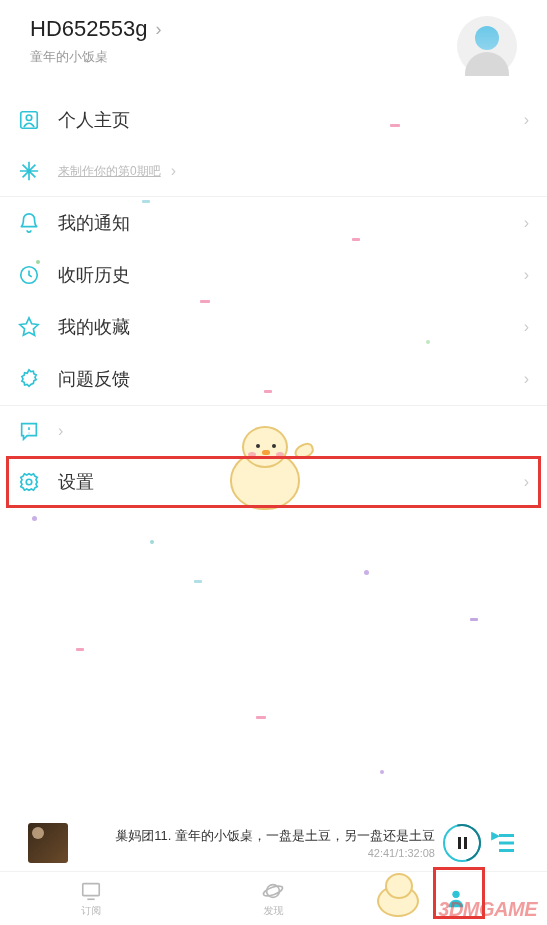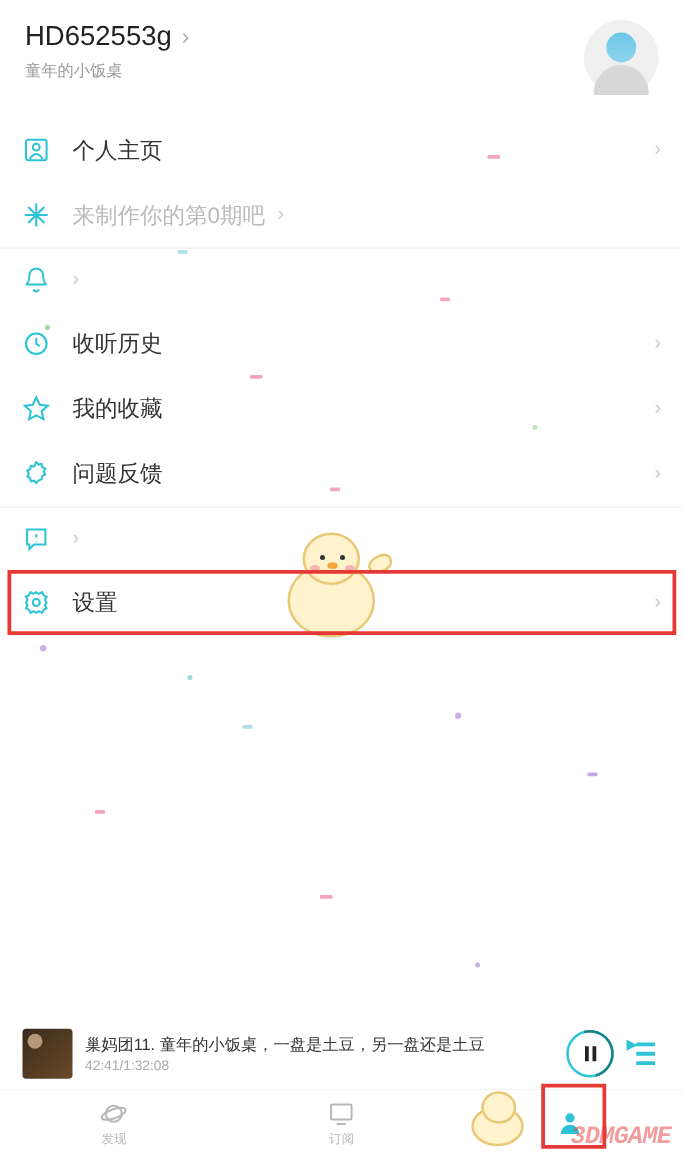--- a/index.html
+++ b/index.html
@@ -1,67 +1,67 @@
 <!DOCTYPE html>
 <html><head>
 <meta charset="utf-8">
 <style>
 *{margin:0;padding:0;box-sizing:border-box;font-family:-apple-system,BlinkMacSystemFont,"PingFang SC","Microsoft YaHei",sans-serif;}
 body{width:547px;height:925px;background:#fff;position:relative;overflow:hidden;}
-.header{padding:16px 20px 10px;display:flex;align-items:flex-start;}
+.header{padding:16px 30px 10px;display:flex;align-items:flex-start;}
 .header-left{flex:1;}
 .username-row{display:flex;align-items:center;gap:8px;}
 .username{font-size:22px;font-weight:400;color:#222;}
 .chev-r{color:#aaa;font-size:18px;}
 .signature{font-size:13px;color:#999;margin-top:6px;}
 .avatar{width:60px;height:60px;border-radius:50%;background:#f0f0f0;position:relative;margin-left:10px;}
 .avatar-head{position:absolute;width:24px;height:24px;border-radius:50%;background:linear-gradient(to bottom,#6ac8e8,#8fd4ee);top:10px;left:50%;transform:translateX(-50%);}
 .avatar-body{position:absolute;width:44px;height:24px;border-radius:22px 22px 0 0;background:#d8d8d8;bottom:0;left:50%;transform:translateX(-50%);}
 .menu{margin-top:8px;}
 .item{display:flex;align-items:center;padding:14px 18px;position:relative;min-height:50px;}
 .sep{border-top:1px solid #f0f0f0;margin:0 0;}
 .icon{width:22px;height:22px;margin-right:18px;color:#2ec3d6;flex-shrink:0;}
 .icon svg{width:100%;height:100%;display:block;}
 .label{font-size:18px;color:#333;flex:1;}
-.sub{font-size:18px;color:#bbb;margin-right:10px;}
+.sub{font-size:12px;color:#bbb;margin-right:10px;text-decoration:underline;}
 .arrow{color:#ccc;font-size:16px;}
 .hl{position:absolute;border:3px solid #e53935;left:6px;right:6px;top:456px;height:52px;pointer-events:none;}
 .hl2{position:absolute;border:3px solid #e53935;width:52px;height:52px;bottom:6px;right:62px;pointer-events:none;}
 .mascot{position:absolute;left:220px;top:420px;width:90px;height:90px;pointer-events:none;}
 .mascot-body{position:absolute;width:70px;height:60px;background:#fef3cc;border:2px solid #e8c876;border-radius:50% 50% 48% 48%;bottom:0;left:10px;}
 .mascot-head{position:absolute;width:46px;height:42px;background:#fef3cc;border:2px solid #e8c876;border-radius:50%;top:6px;left:22px;}
 .mascot-eye{position:absolute;width:4px;height:4px;background:#333;border-radius:50%;top:16px;}
 .mascot-eye.e1{left:12px;}.mascot-eye.e2{left:28px;}
 .mascot-beak{position:absolute;width:8px;height:5px;background:#f4a23a;border-radius:3px;top:22px;left:18px;}
 .mascot-blush{position:absolute;width:8px;height:5px;background:#f7b2b2;border-radius:50%;top:24px;}
 .mascot-blush.b1{left:4px;}.mascot-blush.b2{left:32px;}
 .mascot-arm{position:absolute;width:20px;height:14px;background:#fef3cc;border:2px solid #e8c876;border-radius:60% 40% 50% 50%;top:24px;right:-4px;transform:rotate(-20deg);}
 .mini-mascot{position:absolute;bottom:8px;right:120px;width:56px;height:44px;pointer-events:none;}
 .mini-mascot .mb{position:absolute;width:42px;height:32px;background:#fef3cc;border:2px solid #e8c876;border-radius:50%;bottom:0;left:6px;}
 .mini-mascot .mh{position:absolute;width:28px;height:26px;background:#fef3cc;border:2px solid #e8c876;border-radius:50%;top:0;left:14px;}
 .confetti{position:absolute;pointer-events:none;}
 .cf{position:absolute;border-radius:1px;}
-.player{position:absolute;bottom:54px;left:0;right:0;height:56px;background:#fff;display:flex;align-items:center;padding:7px 18px;}
+.player{position:absolute;bottom:54px;left:0;right:0;height:56px;background:#fff;display:flex;align-items:center;padding:7px 28px;text-align:right;}
 .cover{width:40px;height:40px;background:linear-gradient(135deg,#3a2a1a,#6b4a2a);border-radius:3px;flex-shrink:0;position:relative;}
 .cover::after{content:"";position:absolute;left:4px;top:4px;width:12px;height:12px;border-radius:50%;background:rgba(255,220,180,0.6);}
 .pinfo{flex:1;margin-left:10px;min-width:0;}
 .ptitle{font-size:13px;color:#333;white-space:nowrap;overflow:hidden;text-overflow:ellipsis;}
 .ptime{font-size:11px;color:#aaa;margin-top:2px;}
 .pbtn{width:38px;height:38px;border:2px solid #2ec3d6;border-radius:50%;display:flex;align-items:center;justify-content:center;margin-left:8px;flex-shrink:0;position:relative;}
 .pbtn-arc{position:absolute;inset:-2px;border-radius:50%;border:2px solid transparent;border-top-color:#1a7f8c;border-right-color:#1a7f8c;transform:rotate(30deg);}
 .pause{display:flex;gap:3px;}
 .pause span{width:3px;height:12px;background:#222;}
 .plist{width:30px;height:30px;margin-left:8px;color:#2ec3d6;display:flex;align-items:center;justify-content:center;flex-shrink:0;}
 .tabbar{position:absolute;bottom:0;left:0;right:0;height:54px;background:#fff;display:flex;border-top:1px solid #f2f2f2;}
 .tab{flex:1;display:flex;flex-direction:column;align-items:center;justify-content:center;gap:2px;}
 .tab-icon{width:22px;height:22px;color:#b8b8b8;}
 .tab-icon svg{width:100%;height:100%;}
 .tab.active .tab-icon{color:#2ec3d6;}
 .tab-label{font-size:10px;color:#b8b8b8;}
-.wm{position:absolute;right:10px;bottom:4px;font-size:20px;font-weight:700;font-style:italic;color:rgba(230,60,60,0.5);letter-spacing:-0.5px;pointer-events:none;font-family:Liberation Mono, monospace;}
+.wm{position:absolute;right:10px;bottom:4px;font-size:20px;font-weight:700;font-style:italic;color:rgba(230,60,60,0.5);letter-spacing:-0.5px;pointer-events:none;}
 </style>
 </head>
 <body>
 
 <div class="header">
   <div class="header-left">
     <div class="username-row">
       <span class="username">HD652553g</span>
       <span class="chev-r">›</span>
     </div>
@@ -96,20 +96,21 @@
   </div>
 
   <div class="sep"></div>
 
   <div class="item">
     <div class="icon">
         <svg viewBox="0 0 24 24" fill="none" stroke="currentColor" stroke-width="1.8">
           <path d="M6 8a6 6 0 0112 0c0 7 3 8 3 8H3s3-1 3-8M10 20a2 2 0 004 0"></path>
         </svg>
       </div>
+    <span class="label">我的通知</span>
     <span class="arrow">›</span>
   </div>
   <div class="item">
     <div class="icon">
         <svg viewBox="0 0 24 24" fill="none" stroke="currentColor" stroke-width="1.8">
           <circle cx="12" cy="12" r="9"></circle>
           <path d="M12 7v5l3 2"></path>
         </svg>
       </div>
     <span class="label">收听历史</span>
@@ -205,31 +206,31 @@
   <div class="plist">
     <svg viewBox="0 0 24 24" fill="none" stroke="currentColor" stroke-width="2.5">
         <path d="M8 6h12M8 12h12M8 18h12M3 5l3 1.5L3 8zM4 12h.01M4 18h.01"></path>
       </svg>
   </div>
 </div>
 
 <div class="tabbar">
   <div class="tab">
     <div class="tab-icon"><svg viewBox="0 0 24 24" fill="none" stroke="currentColor" stroke-width="1.8">
+          <rect x="3" y="4" width="18" height="13" rx="1"></rect>
+          <path d="M8 21h8"></path>
+        </svg></div>
+    <span class="tab-label">订阅</span>
+  </div>
+  <div class="tab">
+    <div class="tab-icon"><svg viewBox="0 0 24 24" fill="none" stroke="currentColor" stroke-width="1.8">
           <circle cx="12" cy="12" r="7"></circle>
           <ellipse cx="12" cy="12" rx="11" ry="4" transform="rotate(-20 12 12)"></ellipse>
         </svg></div>
     <span class="tab-label">发现</span>
-  </div>
-  <div class="tab">
-    <div class="tab-icon"><svg viewBox="0 0 24 24" fill="none" stroke="currentColor" stroke-width="1.8">
-          <rect x="3" y="4" width="18" height="13" rx="1"></rect>
-          <path d="M8 21h8"></path>
-        </svg></div>
-    <span class="tab-label">订阅</span>
   </div>
   <div class="tab active">
     <div class="tab-icon"><svg viewBox="0 0 24 24" fill="currentColor">
           <circle cx="12" cy="8" r="4"></circle>
           <path d="M4 22c0-4.4 3.6-8 8-8s8 3.6 8 8z"></path>
         </svg></div>
     <span class="tab-label"></span>
   </div>
 </div>
 

